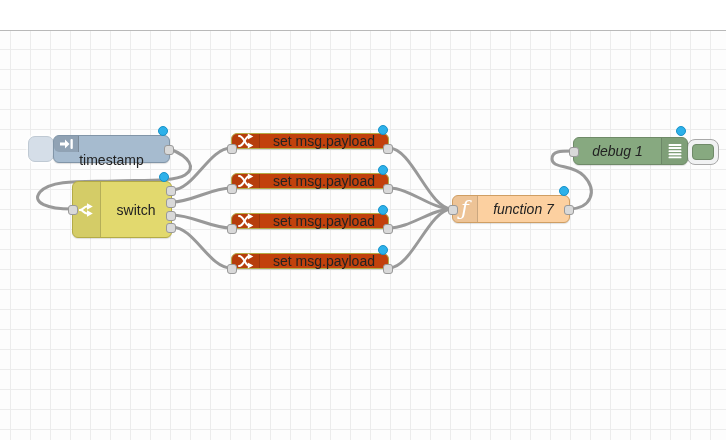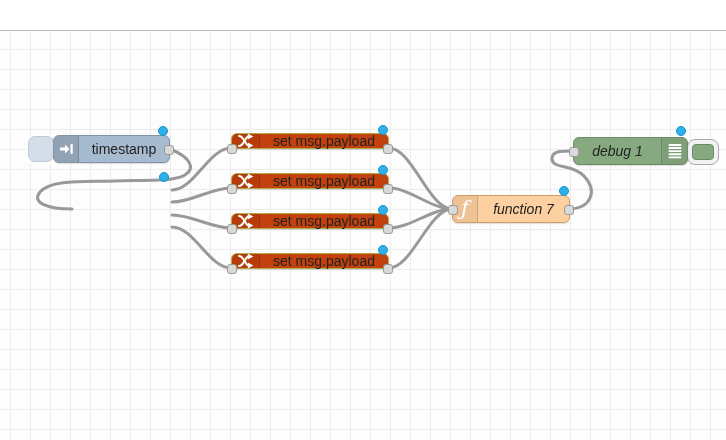--- a/index.html
+++ b/index.html
@@ -37,21 +37,21 @@
   .node .label.italic { font-style:italic; }
 
   .icon-region {
     display:flex; align-items:center; justify-content:center;
     background:rgba(0,0,0,0.06);
   }
   .icon-region.left  { border-right:1px solid rgba(0,0,0,0.15); border-radius:5px 0 0 5px; }
   .icon-region.right { border-left:1px solid rgba(0,0,0,0.15); border-radius:0 5px 5px 0; }
   .icon-region.darker { background:rgba(0,0,0,0.13); }
 
-  .node-inject   { background:#a6bbcf; border-color:#8195a8; left:53px;  top:135px; width:117px; height:28px; }
+  .node-inject   { background:#a6bbcf; border-color:#8195a8; left:53px;  top:135px; width:117px; height:28px;flex-direction:column; }
   .node-switch   { background:#e2d96e; border-color:#b4ab46; left:72px;  top:181px; width:100px; height:57px; }
   .node-change   { background:#c2410c; border-color:#b4ab46; left:231px; width:158px; height:16px; }
   .node-function { background:#fcd0a0; border-color:#cf9e63; left:452px; top:195px; width:118px; height:28px; }
   .node-debug    { background:#87a980; border-color:#6f8a68; left:573px; top:137px; width:115px; height:28px; }
 
   .change-1 { top:133px; } .change-2 { top:173px; } .change-3 { top:213px; } .change-4 { top:253px; }
 
   .port {
     position:absolute; width:10px; height:10px;
     background:#d9d9d9; border:1px solid #999; border-radius:3px;
@@ -112,20 +112,38 @@
     <div class="icon-region left darker" style="width:25px">
       <svg width="16" height="16" viewBox="0 0 16 16">
         <path d="M2 6.5 H7 V3.5 L11.5 8 L7 12.5 V9.5 H2 Z" fill="#fff"></path>
         <rect x="12.5" y="3" width="2.3" height="10" rx="1" fill="#fff"></rect>
       </svg>
     </div>
     <span class="label">timestamp</span>
     <div class="port out" style="top:9px"></div>
   </div>
 
+  <div class="node node-switch">
+    <div class="icon-region left" style="width:28px">
+      <svg width="18" height="18" viewBox="0 0 18 18">
+        <g fill="none" stroke="#fff" stroke-width="2.2" stroke-linecap="round">
+          <path d="M2 9 C5.5 9, 5.5 5.5, 9 5.5"></path>
+          <path d="M2 9 C5.5 9, 5.5 12.5, 9 12.5"></path>
+        </g>
+        <path d="M9 2.2 L14.8 5.5 L9 8.8 Z" fill="#fff"></path>
+        <path d="M9 9.2 L14.8 12.5 L9 15.8 Z" fill="#fff"></path>
+      </svg>
+    </div>
+    <span class="label">switch</span>
+    <div class="port in" style="top:23px"></div>
+    <div class="port out" style="top:4px"></div>
+    <div class="port out" style="top:16px"></div>
+    <div class="port out" style="top:29px"></div>
+    <div class="port out" style="top:41px"></div>
+  </div>
 
   <div class="node node-change change-1">
     <div class="icon-region left" style="width:28px">
       <svg width="18" height="18" viewBox="0 0 18 18">
         <g fill="none" stroke="#fff" stroke-width="2" stroke-linecap="round">
           <path d="M2 14 C7 14, 8 4.8, 11.5 4.5"></path>
           <path d="M2 4 C7 4, 8 13.2, 11.5 13.5"></path>
         </g>
         <path d="M10.8 1.5 L16.3 4.5 L10.8 7.5 Z" fill="#fff"></path>
         <path d="M10.8 10.5 L16.3 13.5 L10.8 16.5 Z" fill="#fff"></path>

